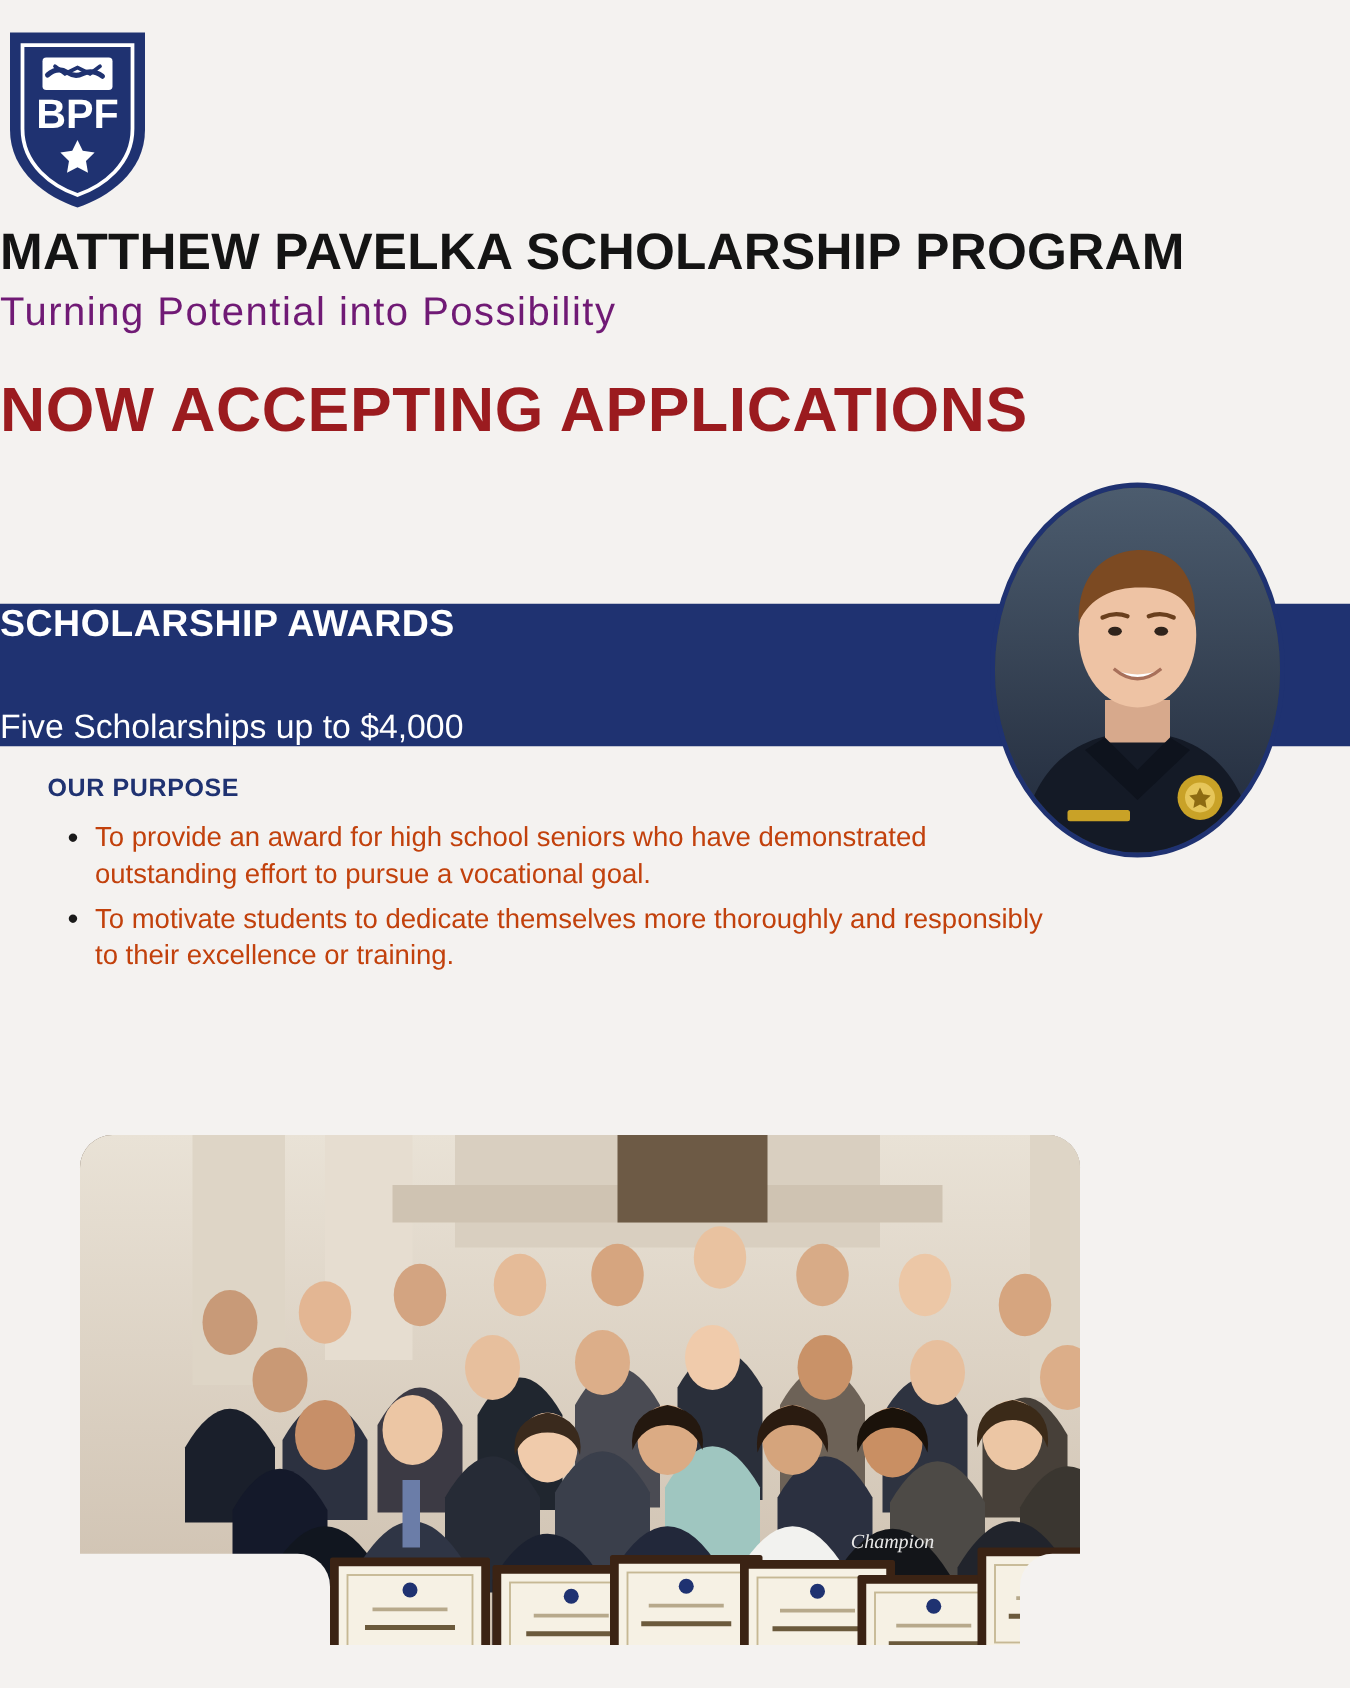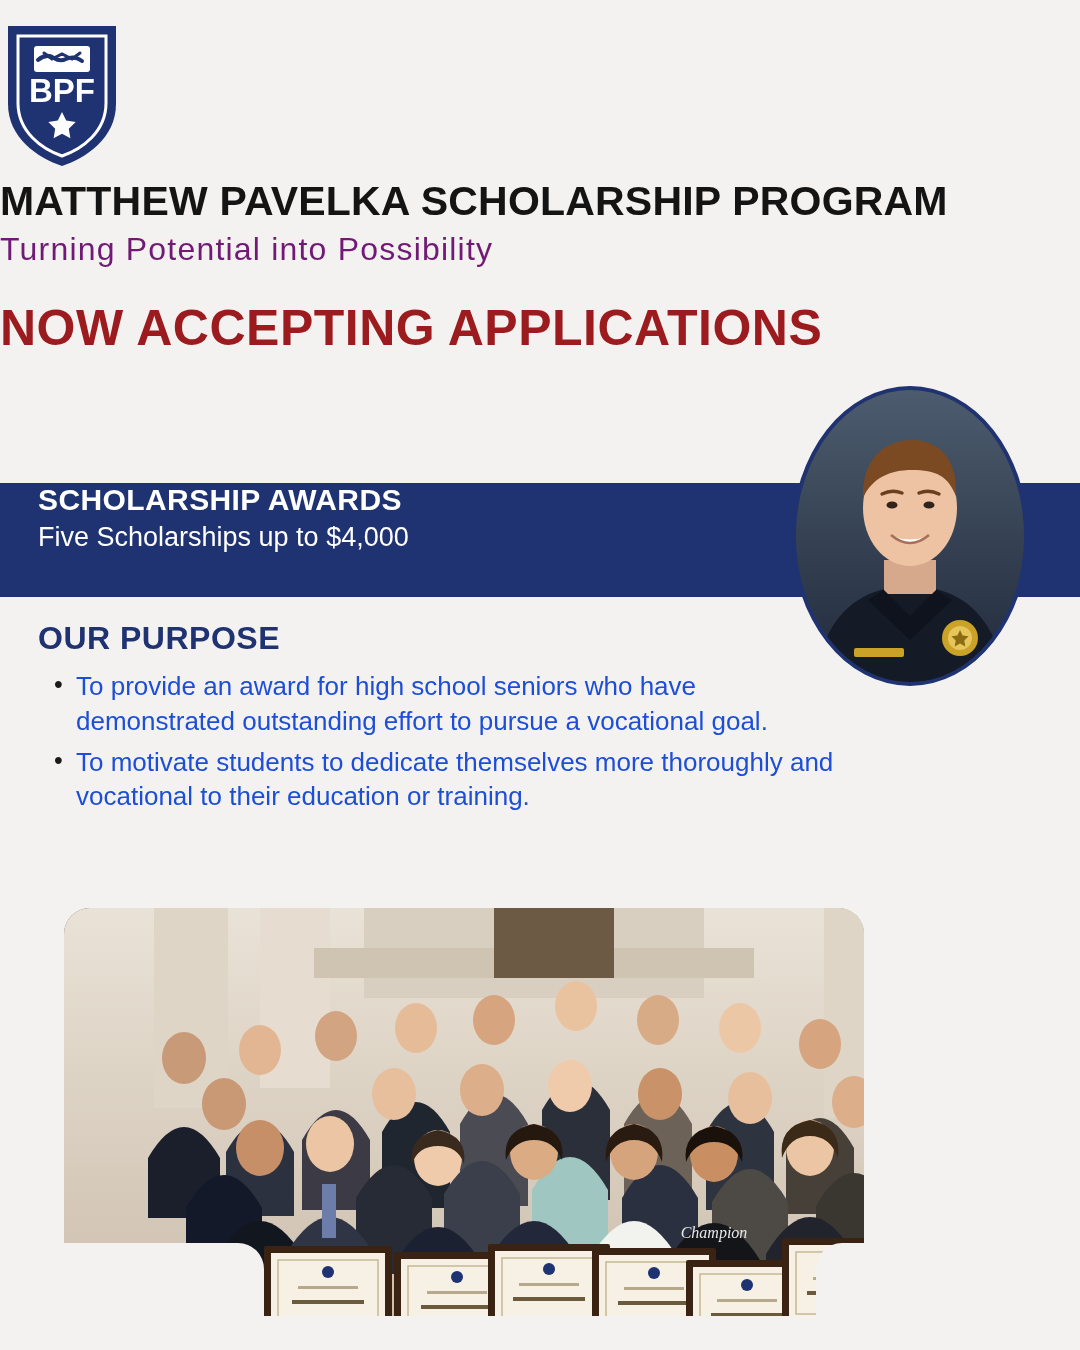--- a/index.html
+++ b/index.html
@@ -58,22 +58,21 @@
   
   .awards-band {
     position: absolute;
     left: 0;
     top: 483px;
     width: 1080px;
     height: 114px;
     background: #1f3271;
     display: flex;
     flex-direction: column;
-    justify-content: flex-start;
-    padding-left: 38px;
+    justify-content: space-between;
     color: #ffffff;
   }
   .awards-title {
     font-size: 30px;
     font-weight: bold;
     letter-spacing: 0.4px;
     margin: 0 0 5px 0;
   }
   .awards-sub {
     font-size: 27px;
@@ -97,36 +96,36 @@
   .portrait svg { display: block; }
 
   
   .purpose {
     position: absolute;
     left: 38px;
     top: 620px;
     width: 800px;
   }
   .purpose-title {
-    font-size: 32px;
+    font-size: 20px;
     font-weight: bold;
     color: #1f3271;
     letter-spacing: 0.5px;
     margin: 0 0 12px 0;
   }
   ul.purpose-list {
     margin: 0;
     padding-left: 38px;
     list-style: none;
   }
   ul.purpose-list li {
     position: relative;
-    font-size: 26px;
+    font-size: 22px;
     line-height: 1.34;
-    color: #1d4ed8;
+    color: #c2410c;
     margin-bottom: 6px;
   }
   ul.purpose-list li::before {
     content: "•";
     position: absolute;
     left: -22px;
     top: -1px;
     font-size: 25px;
     color: #1a1a1a;
   }
@@ -226,21 +225,21 @@
     <path d="M164 240 l2.6 5.4 6 0.9 -4.3 4.2 1 5.9 -5.3 -2.8 -5.3 2.8 1 -5.9 -4.3 -4.2 6 -0.9 Z" fill="#8d6b12"></path>
 
     <rect x="58" y="258" width="50" height="9" rx="2" fill="#c9a227"></rect>
   </svg>
 </div>
 
 <div class="purpose">
   <div class="purpose-title">OUR PURPOSE</div>
   <ul class="purpose-list">
     <li>To provide an award for high school seniors who have demonstrated outstanding effort to pursue a vocational goal.</li>
-    <li>To motivate students to dedicate themselves more thoroughly and vocational to their education or training.</li>
+    <li>To motivate students to dedicate themselves more thoroughly and responsibly to their excellence or training.</li>
   </ul>
 </div>
 
 <div class="photo-frame">
   <svg width="952" height="408" viewBox="0 0 952 408" xmlns="http://www.w3.org/2000/svg">
     <defs>
       <linearGradient id="wall" x1="0" y1="0" x2="0" y2="1">
         <stop offset="0%" stop-color="#e9e2d6"></stop>
         <stop offset="100%" stop-color="#cdbfae"></stop>
       </linearGradient>

